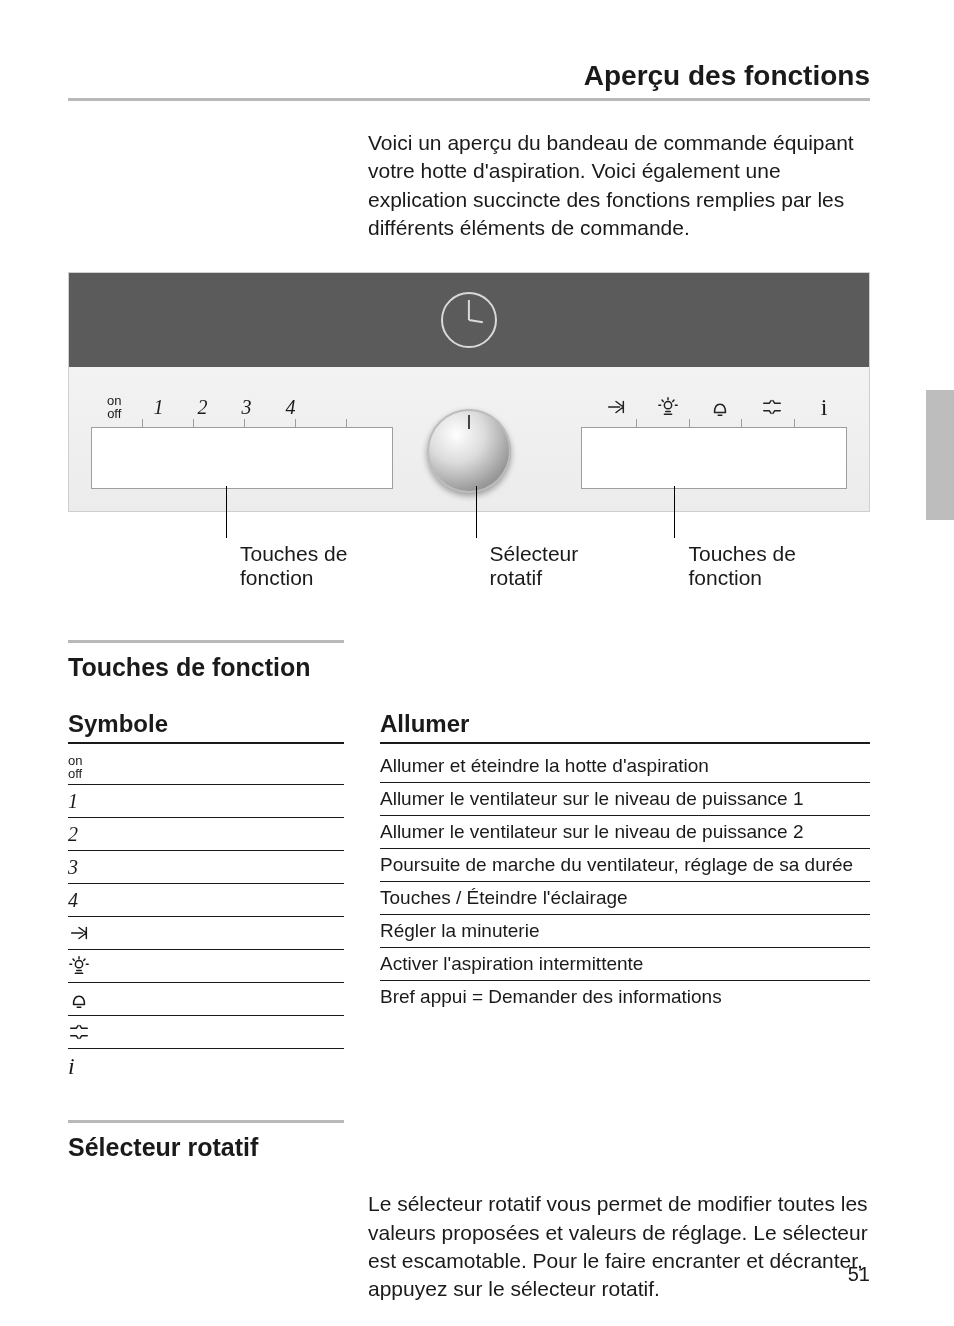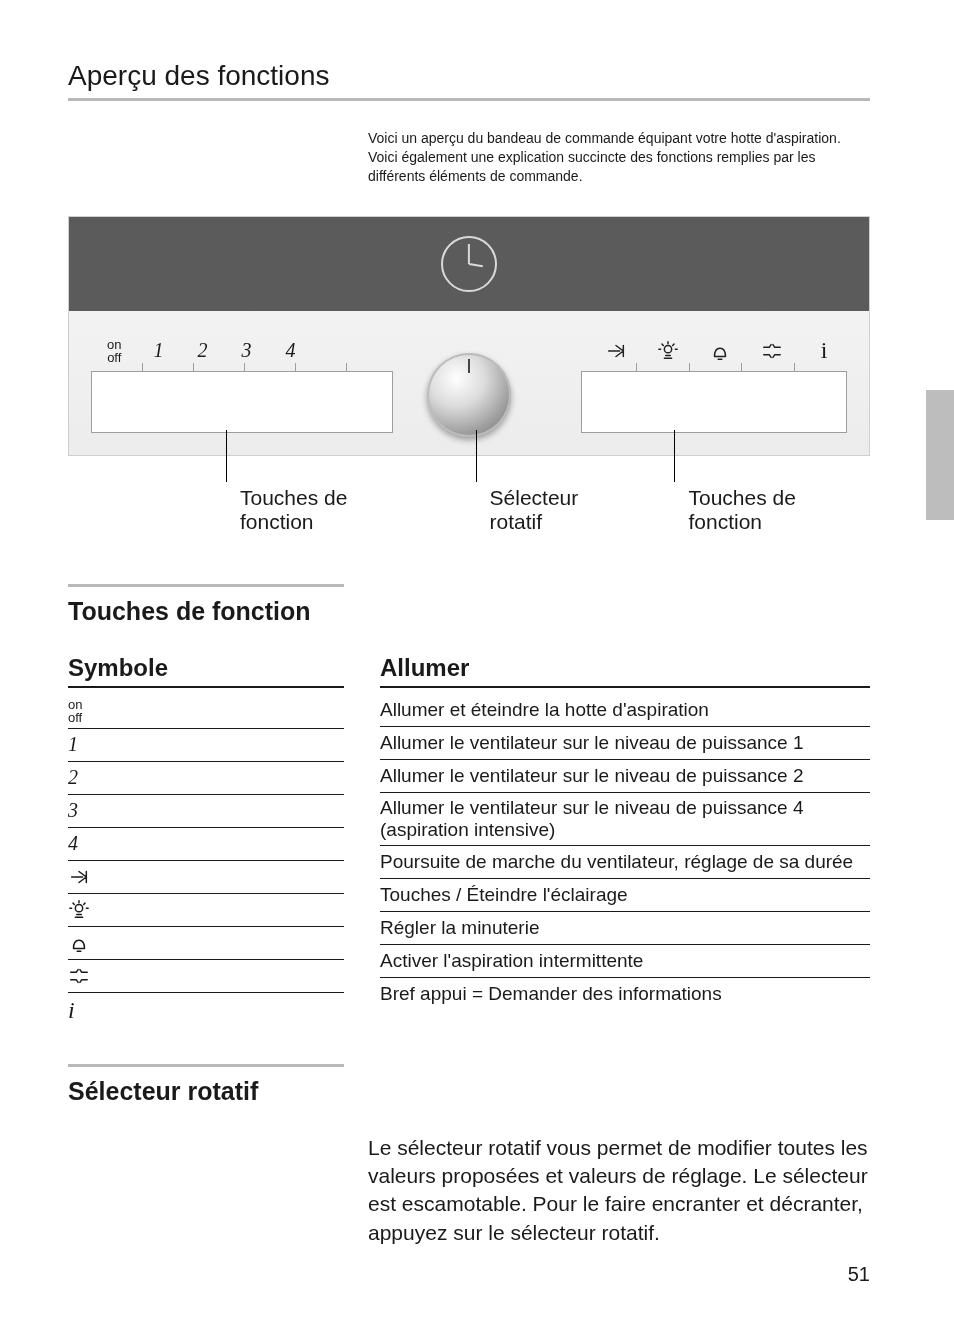--- a/index.html
+++ b/index.html
@@ -20,32 +20,33 @@
   }
   .thumb-tab {
     position: absolute;
     right: 0;
     top: 390px;
     width: 28px;
     height: 130px;
     background: #bdbdbd;
   }
   .page-title {
-    font-weight: 400;
+    text-align: right;
+    font-weight: 700;
     font-size: 28px;
     margin: 0 0 6px 0;
   }
   .hr-strong {
     border: none;
     border-top: 3px solid #b9b9b9;
     margin: 0 0 28px 0;
   }
   .intro {
     margin-left: 300px;
-    font-size: 14px;
+    font-size: 21px;
     line-height: 1.35;
   }
 
   
   .figure {
     margin: 30px 0 50px;
     position: relative;
   }
   .callout-top {
     position: absolute;
@@ -425,21 +426,20 @@
         </li>
       </ul>
     </div>
 
     <div class="col-fonction">
       <div class="col-head">Allumer</div>
       <ul class="symlist right">
         <li>Allumer et éteindre la hotte d'aspiration</li>
         <li>Allumer le ventilateur sur le niveau de puissance 1</li>
         <li>Allumer le ventilateur sur le niveau de puissance 2</li>
-        <li>Allumer le ventilateur sur le niveau de puissance 4 (aspiration intensive)</li>
         <li>Poursuite de marche du ventilateur, réglage de sa durée</li>
         <li>Touches / Éteindre l'éclairage</li>
         <li>Régler la minuterie</li>
         <li>Activer l'aspiration intermittente</li>
         <li class="wrap noborder">
           <span>Bref appui = Demander des informations</span><br>
         </li>
       </ul>
     </div>
   </div>

